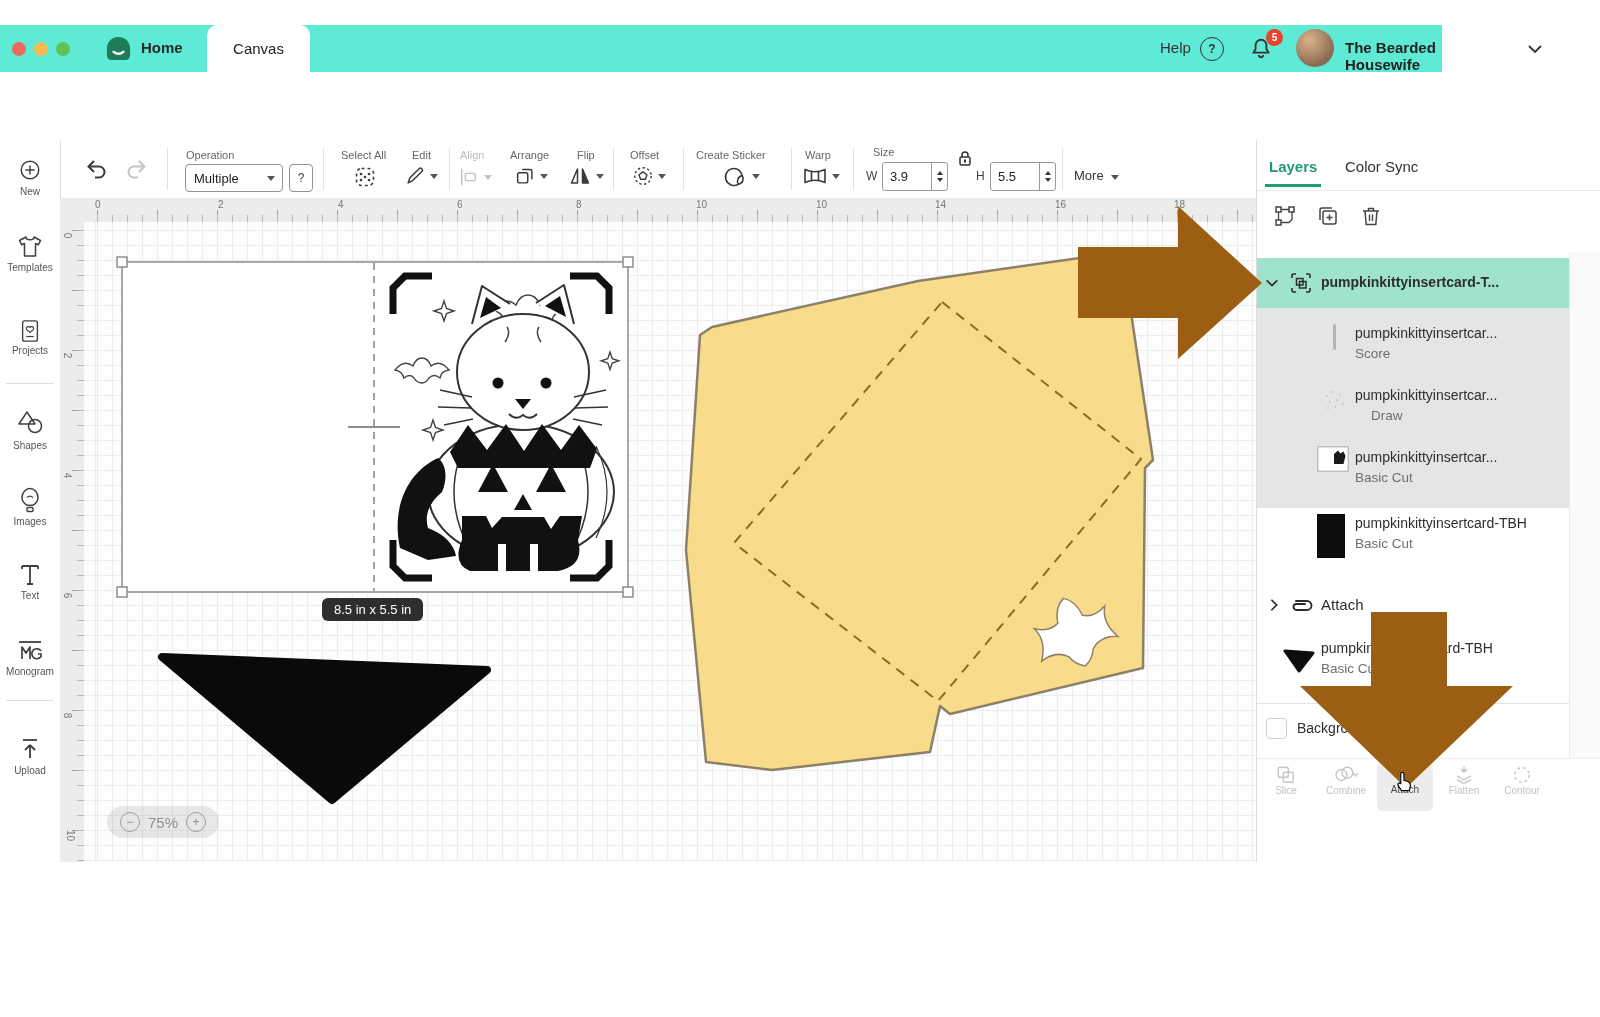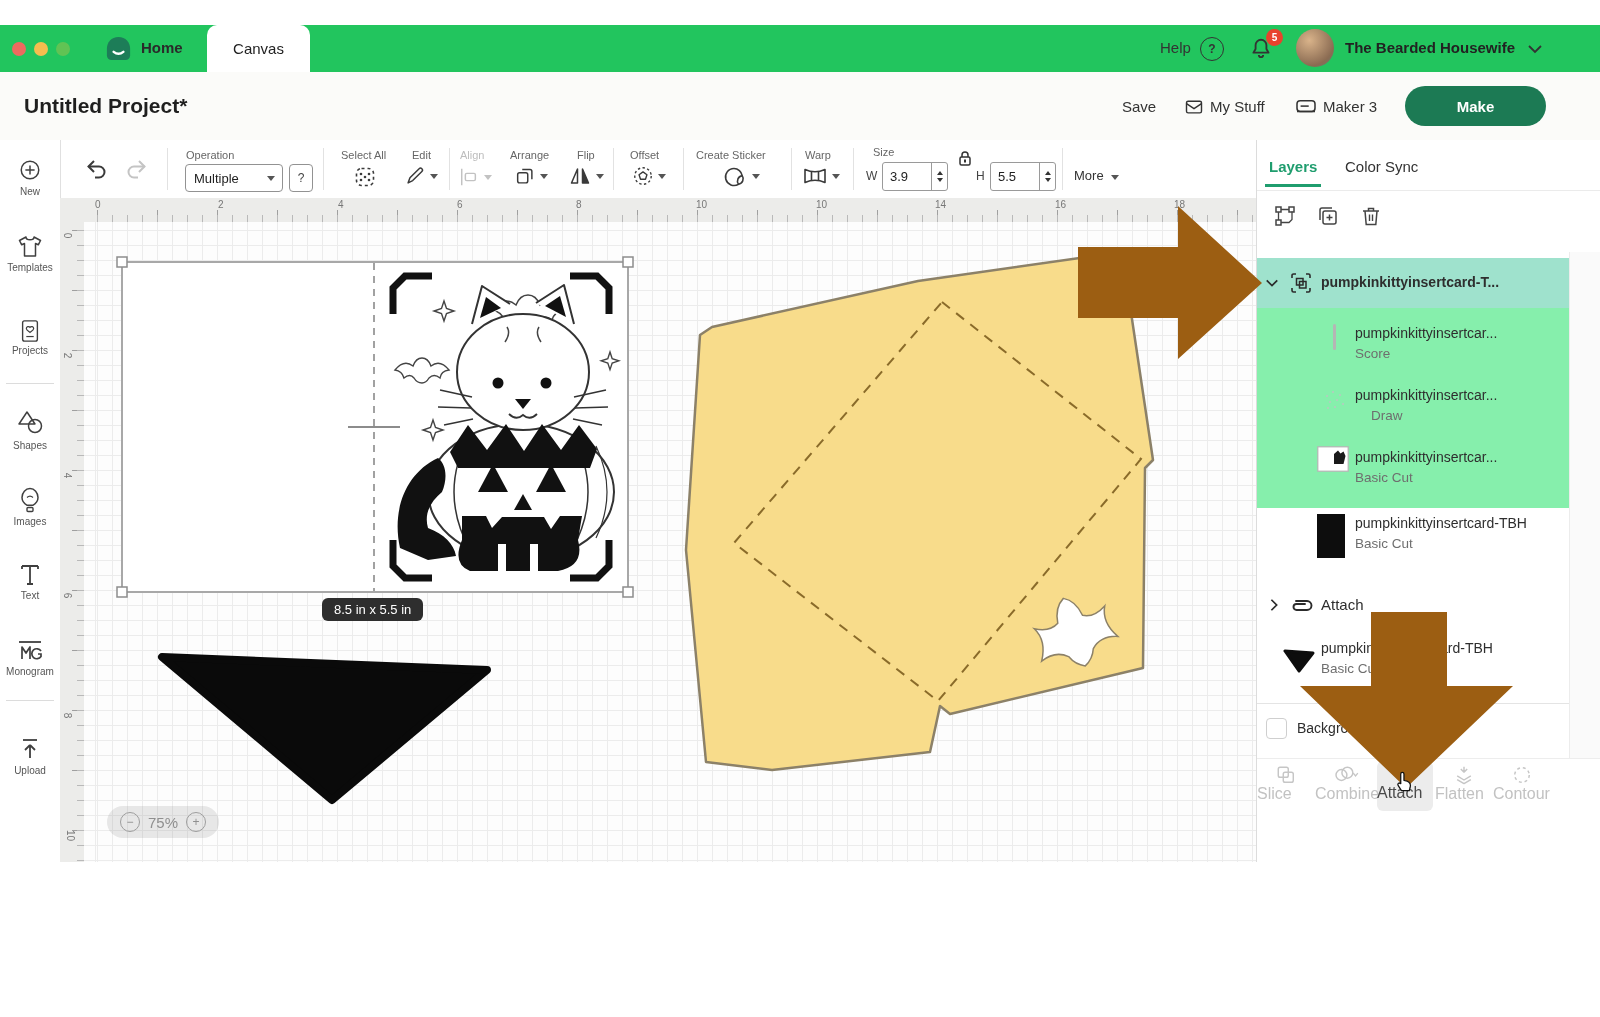--- a/index.html
+++ b/index.html
@@ -1,20 +1,20 @@
 <!DOCTYPE html>
 <html><head>
 <meta charset="utf-8">
 <style>
   html,body{margin:0;padding:0;background:#fff;}
   #app{position:relative;width:1600px;height:1017px;background:#ffffff;overflow:hidden;
        font-family:"Liberation Sans",sans-serif;color:#2b2b2b;}
   .abs{position:absolute;}
   
-  .titlebar{left:0;top:25px;width:1600px;height:47px;background:#22c55e;}
+  .titlebar{left:0;top:25px;width:1418px;height:47px;background:#5eead4;padding-left:24px;}
   .light{width:14px;height:14px;border-radius:50%;top:17px;}
   .tab-canvas{background:#fff;border-radius:10px 10px 0 0;display:flex;align-items:center;justify-content:center;
               font-size:15px;font-weight:normal;color:#222;}
   .home-label{font-size:15px;font-weight:bold;color:#2a2a2a;}
   .header{left:0;top:72px;width:1600px;height:68px;background:#fbfbf9;}
   .title{font-size:21px;font-weight:bold;color:#1f1f1f;}
   .hbtn{font-size:15px;color:#333;}
   .make-btn{width:141px;height:40px;border-radius:21px;background:#1c7a54;color:#fff;font-size:15px;font-weight:bold;
             display:flex;align-items:center;justify-content:center;}
   .badge{width:17px;height:17px;border-radius:50%;background:#e8432d;color:#fff;font-size:10px;font-weight:bold;
@@ -59,21 +59,21 @@
                      repeating-linear-gradient(to bottom,#dddddd 0 1px,transparent 1px 60px);
     background-position:13px 0,0 8px,13px 0,0 8px;}
   .tooltip{background:#2e2e2e;color:#fff;font-size:13px;border-radius:6px;padding:4px 12px;white-space:nowrap;}
   .zoompill{width:112px;height:32px;border-radius:16px;background:rgba(120,120,120,.16);display:flex;align-items:center;justify-content:center;gap:8px;color:#8f8f8f;font-size:15px;}
   .zoomcirc{width:18px;height:18px;border-radius:50%;border:1.5px solid #9e9e9e;display:flex;align-items:center;justify-content:center;font-size:12px;color:#8f8f8f;}
   
   .panel{left:1256px;top:140px;width:344px;height:722px;background:#fff;border-left:1px solid #dcdcdc;}
   .ptab{font-size:15px;}
   .prow-name{font-size:14px;color:#2e2e2e;}
   .prow-op{font-size:13.5px;color:#6e6e6e;}
-  .actlabel{font-size:16px;text-align:left;}
+  .actlabel{font-size:10px;text-align:center;}
   .banner{left:0;top:675px;width:344px;height:47px;background:#d5e4f8;color:#1c2742;font-size:14px;}
   
   .wm-b{font-size:27px;font-weight:800;color:#2c3a6b;letter-spacing:.5px;}
   .wm-h{font-size:29px;font-weight:800;color:#a5641e;letter-spacing:.5px;}
   .wm-the{font-size:12px;font-weight:bold;color:#2c3a6b;transform:rotate(-90deg);transform-origin:center;}
   svg{display:block;}
 </style>
 </head>
 <body>
 
@@ -102,38 +102,20 @@
     <div class="abs badge" style="left:1266px;top:4px">
       <span>5</span>
     </div>
     <div class="abs avatar" style="left:1296px;top:4px"></div>
     <span class="abs hbtn" style="left:1345px;top:14px;font-weight:bold;color:#222">The Bearded Housewife</span>
     <svg class="abs" style="left:1527px;top:19px" width="16" height="10" viewBox="0 0 16 10">
       <path d="M2 2 L8 8 L14 2" fill="none" stroke="#333" stroke-width="1.8"></path>
     </svg>
   </div>
 
-  <div class="abs header">
-    <span class="abs title" style="left:24px;top:22px">Untitled Project*</span>
-    <span class="abs hbtn" style="left:1122px;top:26px">Save</span>
-    <svg class="abs" style="left:1184px;top:25px" width="20" height="20" viewBox="0 0 24 24">
-      <rect x="3" y="5" width="18" height="14" rx="2" fill="none" stroke="#333" stroke-width="1.7"></rect>
-      <path d="M3 8 l9 6 9-6" fill="none" stroke="#333" stroke-width="1.7"></path>
-    </svg>
-    <span class="abs hbtn" style="left:1210px;top:26px">My Stuff</span>
-    <svg class="abs" style="left:1295px;top:26px" width="22" height="18" viewBox="0 0 24 20">
-      <rect x="2" y="3" width="20" height="12" rx="3.5" fill="none" stroke="#333" stroke-width="1.7"></rect>
-      <path d="M6 9 h9" stroke="#333" stroke-width="1.7"></path>
-      <path d="M2 15 h20" stroke="#333" stroke-width="1.7"></path>
-    </svg>
-    <span class="abs hbtn" style="left:1323px;top:26px">Maker 3</span>
-    <div class="abs make-btn" style="left:1405px;top:14px">
-      <span>Make</span>
-    </div>
-  </div>
 
   <div class="abs toolbar">
     <svg class="abs" style="left:25px;top:17px" width="24" height="24" viewBox="0 0 24 24">
       <path d="M9 4 L3.5 9.5 L9 15" fill="none" stroke="#3a3a3a" stroke-width="2"></path>
       <path d="M3.5 9.5 H14 a5.5 5.5 0 1 1 0 11 H10" fill="none" stroke="#3a3a3a" stroke-width="2"></path>
     </svg>
     <svg class="abs" style="left:64px;top:17px" width="24" height="24" viewBox="0 0 24 24">
       <path d="M15 4 L20.5 9.5 L15 15" fill="none" stroke="#c4c4c4" stroke-width="2"></path>
       <path d="M20.5 9.5 H10 a5.5 5.5 0 1 0 0 11 H14" fill="none" stroke="#c4c4c4" stroke-width="2"></path>
     </svg>
@@ -440,21 +422,21 @@
         <path d="M2 2 L8 8 L14 2" fill="none" stroke="#2b2b2b" stroke-width="2"></path>
       </svg>
       <svg class="abs" style="left:32px;top:13px" width="24" height="24" viewBox="0 0 24 24">
         <path d="M3 7 V4.5 A1.5 1.5 0 0 1 4.5 3 H7 M17 3 h2.5 A1.5 1.5 0 0 1 21 4.5 V7 M21 17 v2.5 a1.5 1.5 0 0 1 -1.5 1.5 H17 M7 21 H4.5 A1.5 1.5 0 0 1 3 19.5 V17" fill="none" stroke="#2b2b2b" stroke-width="1.6"></path>
         <rect x="7.5" y="7.5" width="6.5" height="6.5" fill="none" stroke="#2b2b2b" stroke-width="1.5"></rect>
         <rect x="10.5" y="10.5" width="6.5" height="6.5" fill="none" stroke="#2b2b2b" stroke-width="1.5"></rect>
       </svg>
       <span class="abs prow-name" style="left:64px;top:16px;font-weight:bold">pumpkinkittyinsertcard-T...</span>
     </div>
 
-    <div class="abs" style="left:0;top:168px;width:312px;height:200px;background:#86efac">
+    <div class="abs" style="left:0;top:168px;width:312px;height:200px;background:#e5e5e5">
       <div class="abs" style="left:76px;top:16px;width:3px;height:26px;background:#b5b5b5;border-radius:2px"></div>
       <span class="abs prow-name" style="left:98px;top:17px">pumpkinkittyinsertcar...</span>
       <span class="abs prow-op" style="left:98px;top:38px">Score</span>
 
       <svg class="abs" style="left:64px;top:78px" width="28" height="28" viewBox="0 0 28 28">
         <g fill="#b8c9c1">
           <circle cx="6" cy="10" r="1"></circle>
             <circle cx="12" cy="6" r="1"></circle>
             <circle cx="19" cy="9" r="1"></circle>
           <circle cx="9" cy="16" r="1"></circle>

